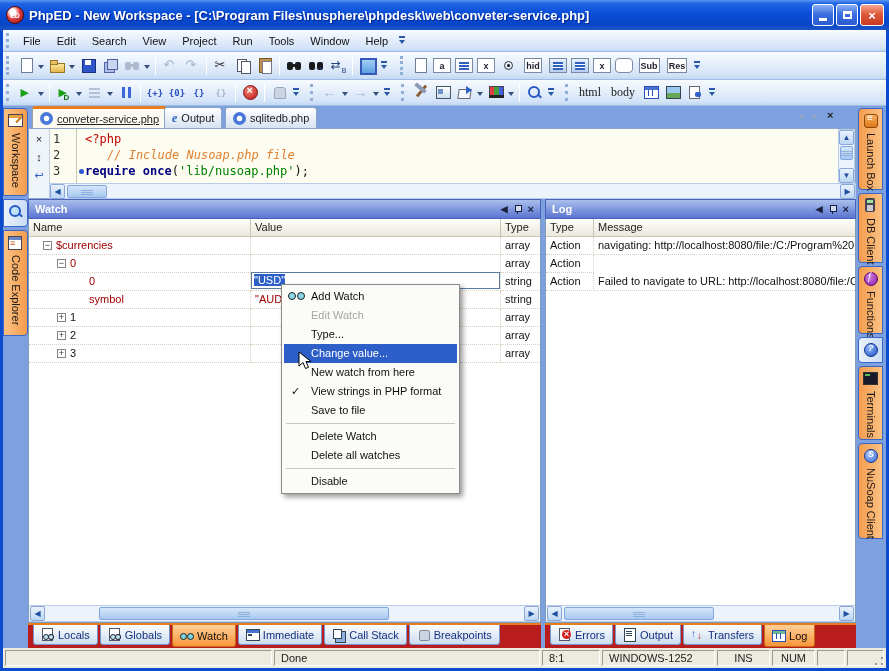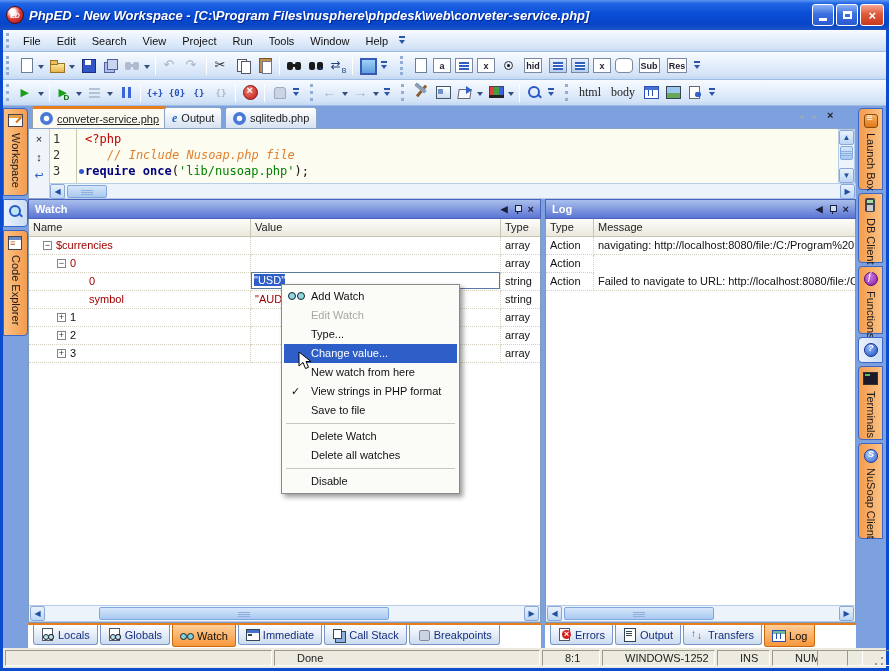--- a/index.html
+++ b/index.html
@@ -1,21 +1,21 @@
 <!DOCTYPE html>
 <html><head>
 <meta charset="utf-8">
 <style>
   html,body{margin:0;padding:0;background:#555;}
   *{box-sizing:border-box;}
   .screen{position:relative;width:889px;height:671px;background:#0B4BD0;font-family:"Liberation Sans",sans-serif;font-size:11px;color:#111;overflow:hidden;}
   .abs{position:absolute;}
 
   
-  .titlebar{position:absolute;left:0;top:0;width:889px;height:30px;background:linear-gradient(180deg,#5A96F2 0%,#2064E4 12%,#0A4ED8 45%,#0845C8 80%,#1D54C4 100%);display:flex;align-items:center;font-style:italic;}
+  .titlebar{position:absolute;left:0;top:0;width:889px;height:30px;background:linear-gradient(180deg,#5A96F2 0%,#2064E4 12%,#0A4ED8 45%,#0845C8 80%,#1D54C4 100%);display:flex;align-items:center;}
   .app-ico{width:18px;height:18px;margin:0 5px 0 6px;border-radius:50%;background:radial-gradient(circle at 35% 30%,#fff 0 18%,#E34040 45%,#8B1010 100%);border:1px solid #5A0808;color:#fff;font-size:7px;font-weight:bold;text-align:center;line-height:17px;flex:none;}
   .title-text{color:#fff;font-weight:bold;font-size:13px;text-shadow:1px 1px 1px #00268C;white-space:nowrap;}
   .winbtns{position:absolute;right:5px;top:4px;display:flex;gap:2px;}
   .wbtn{width:22px;height:22px;border-radius:3px;border:1px solid #fff;background:linear-gradient(180deg,#8DB2F4,#3B6FE0 45%,#2A5BD0);color:#fff;display:flex;align-items:center;justify-content:center;font-size:13px;font-weight:bold;}
   .wbtn.close{background:linear-gradient(180deg,#F4A894,#E0593A 45%,#C83A20);width:24px;}
   .wbtn .minbar{width:8px;height:3px;background:#fff;margin-top:9px;}
   .wbtn .maxbox{width:9px;height:8px;border:2px solid #fff;border-top-width:3px;}
 
   
   .bar{position:absolute;left:3px;width:883px;background:linear-gradient(180deg,#F8FBFF,#D3E3F7 85%,#C3D8F2);border-bottom:1px solid #9FBCE4;display:flex;align-items:center;}
@@ -149,21 +149,21 @@
   .hdr{display:flex;height:18px;background:linear-gradient(#FDFDFA,#EBE8DC);border-bottom:1px solid #C9C5B5;}
   .hcell{padding:2px 4px;border-right:1px solid #C9C5B5;color:#222;}
   .trow{display:flex;height:18px;}
   .tcell{padding:2px 4px;border-right:1px dotted #D5CFBE;border-bottom:1px dotted #D5CFBE;white-space:nowrap;overflow:hidden;}
   .maroon{color:#A00000;}
   .exp{width:9px;height:9px;border:1px solid #848484;background:#fff;font-size:9px;line-height:7px;text-align:center;color:#333;margin:2px 4px 0 0;flex:none;}
   .editbox{position:absolute;left:0;top:-1px;right:0;height:17px;background:#fff;border:1px solid #5A7AA0;padding:0 2px;line-height:15px;}
   .selblue{background:#2E5FC8;color:#fff;}
 
   
-  .btabs{height:25px;background:#ffffff;border-top:2px solid #E87D1E;display:flex;align-items:flex-start;padding-left:5px;gap:2px;}
+  .btabs{height:25px;background:#b91c1c;border-top:2px solid #E87D1E;display:flex;align-items:flex-start;padding-left:5px;gap:2px;}
   .btab{height:20px;display:flex;align-items:center;gap:4px;padding:0 7px;border:1px solid #7A96C8;border-top:none;border-radius:0 0 3px 3px;background:linear-gradient(#FDFEFF,#CCDCF0);color:#15307E;}
   .btab.active{background:linear-gradient(#FFCF9A,#F8973A);border-color:#C86A10;color:#101010;height:22px;}
   .tic{width:13px;height:13px;position:relative;flex:none;}
   .tic::before,.tic::after{position:absolute;}
   .tic-page::before{content:"";left:1px;top:0;width:9px;height:11px;background:#fff;border:1px solid #556;}
   .tic-page.glass::after{content:"";left:2px;top:6px;width:4px;height:4px;border-radius:50%;border:1px solid #223;background:#BFE8F0;box-shadow:5px 0 0 -1px #BFE8F0,5px 0 #223;}
   .tic-glasses::before{content:"";left:0;top:4px;width:5px;height:5px;border-radius:50%;border:1px solid #123;background:#7FD4DC;}
   .tic-glasses::after{content:"";left:7px;top:4px;width:5px;height:5px;border-radius:50%;border:1px solid #123;background:#7FD4DC;}
   .tic-imm::before{content:"";left:0;top:1px;width:12px;height:10px;border:1px solid #345;background:#fff;box-shadow:inset 0 3px #4870D0;}
   .tic-imm::after{content:"";left:2px;top:6px;width:4px;height:2px;background:#345;}
@@ -184,21 +184,21 @@
   .citem.disabled{color:#A8A8A0;}
   .citem.sel{background:#2E5FC8;color:#fff;}
   .csep{height:1px;background:#C8C8C0;margin:3px 2px;}
   .cmark{position:absolute;left:7px;top:0;font-size:11px;}
   .ic-glasses2{position:absolute;left:4px;top:4px;width:18px;height:10px;}
   .ic-glasses2::before{content:"";position:absolute;left:0;top:1px;width:6px;height:6px;border-radius:50%;border:1px solid #123;background:#8FD8E0;}
   .ic-glasses2::after{content:"";position:absolute;left:9px;top:1px;width:6px;height:6px;border-radius:50%;border:1px solid #123;background:#8FD8E0;}
 
   
   .statusbar{position:absolute;left:3px;top:648px;width:883px;height:20px;background:#EDEBE0;display:flex;}
-  .ssec{position:absolute;top:2px;height:16px;border:1px solid;border-color:#9C9A8C #FFF #FFF #9C9A8C;padding:1px 22px;color:#222;white-space:nowrap;overflow:hidden;}
+  .ssec{position:absolute;top:2px;height:16px;border:1px solid;border-color:#9C9A8C #FFF #FFF #9C9A8C;padding:1px 6px;color:#222;white-space:nowrap;overflow:hidden;}
   .sgrip{position:absolute;right:1px;bottom:1px;width:12px;height:12px;background:
     radial-gradient(circle at 9px 3px,#999 1px,transparent 1.5px),
     radial-gradient(circle at 9px 9px,#999 1px,transparent 1.5px),
     radial-gradient(circle at 3px 9px,#999 1px,transparent 1.5px);}
 </style>
 </head>
 <body>
 
 <div class="screen">
 

